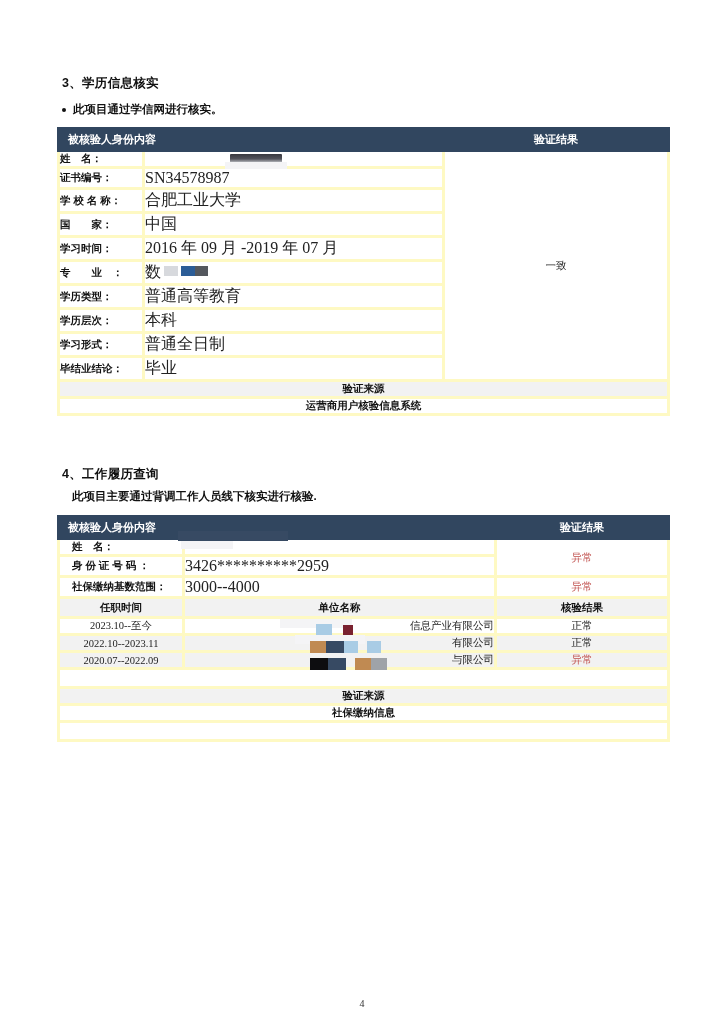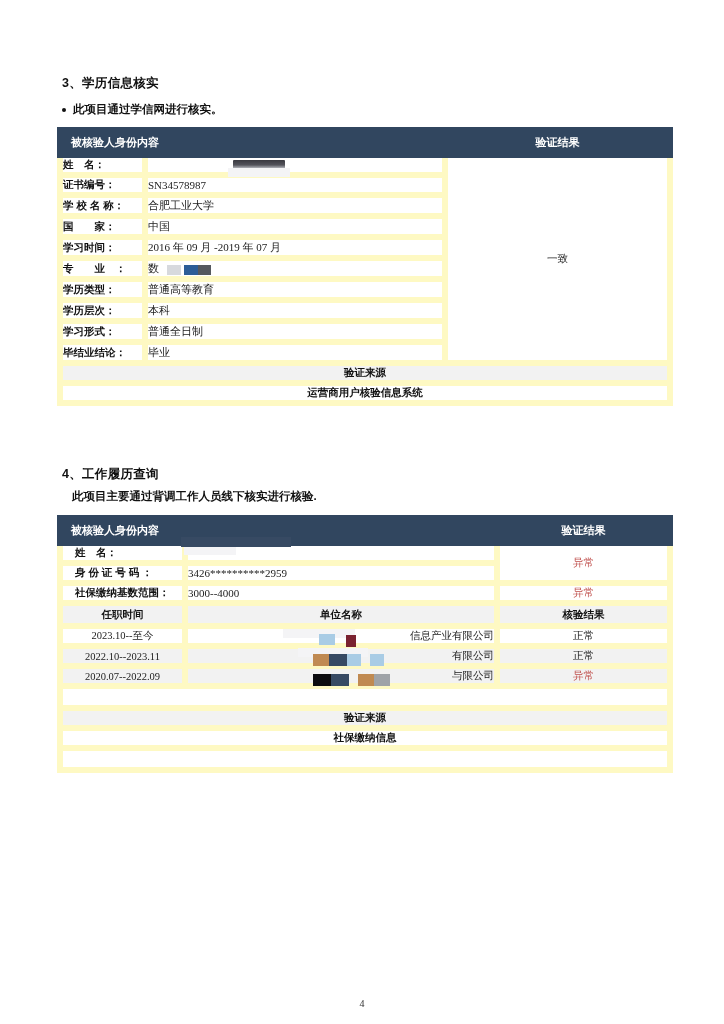--- a/index.html
+++ b/index.html
@@ -61,21 +61,21 @@
 
   
   .doc-table {
     position: absolute;
     border-collapse: collapse;
     table-layout: fixed;
     font-size: 10.5px;
     background: #fff;
   }
   .doc-table td, .doc-table th {
-    border: 6px solid #fef9c3;
+    border: 3px solid #fef9c3;
     padding: 0;
     vertical-align: middle;
     background: #fff;
   }
 
   .hdr-bar {
     background: #31465f !important;
     color: #ffffff;
     font-weight: bold;
     font-size: 11px;
@@ -92,21 +92,21 @@
 
   .lbl-cell {
     font-weight: bold;
     font-size: 10.5px;
     color: #111;
     padding: 3px 6px 3px 14px;
     white-space: nowrap;
     text-align: left;
   }
   .val-cell {
-    font-size: 11px;
+    font-size: 16px;
     color: #222;
     padding: 3px 6px 3px 7px;
     text-align: left;
     position: relative;
     font-family: "Liberation Serif", "DejaVu Serif", serif;
   }
   .val-cell.sans {
     font-family: Liberation Mono, monospace;
   }
 

